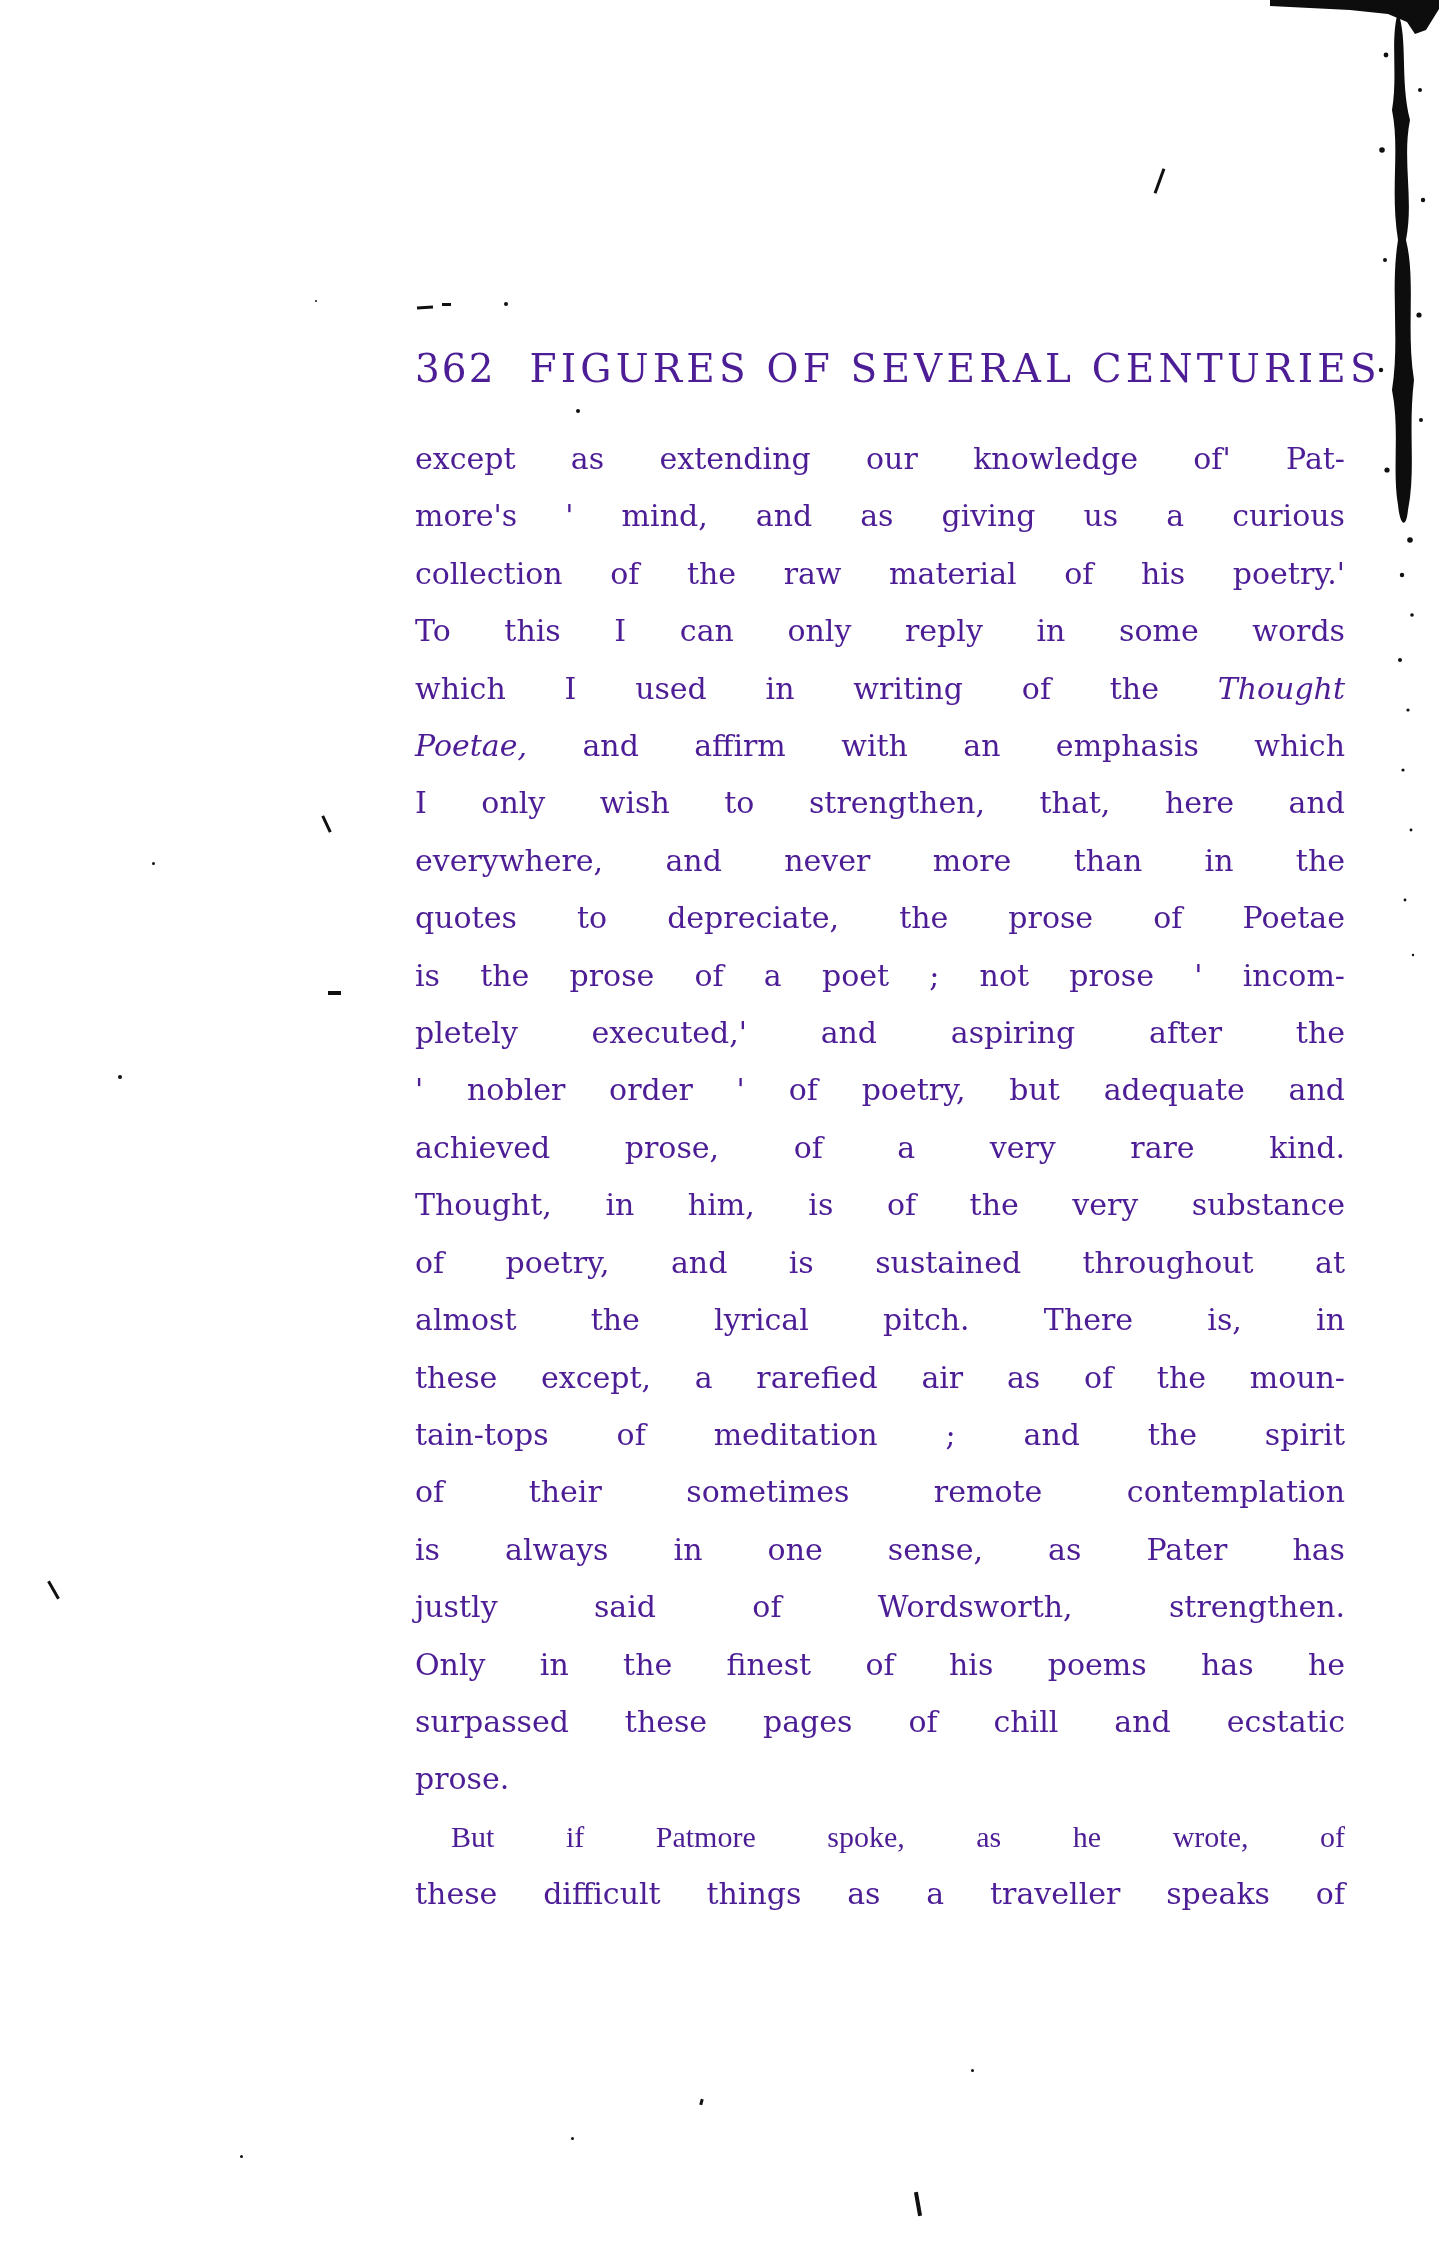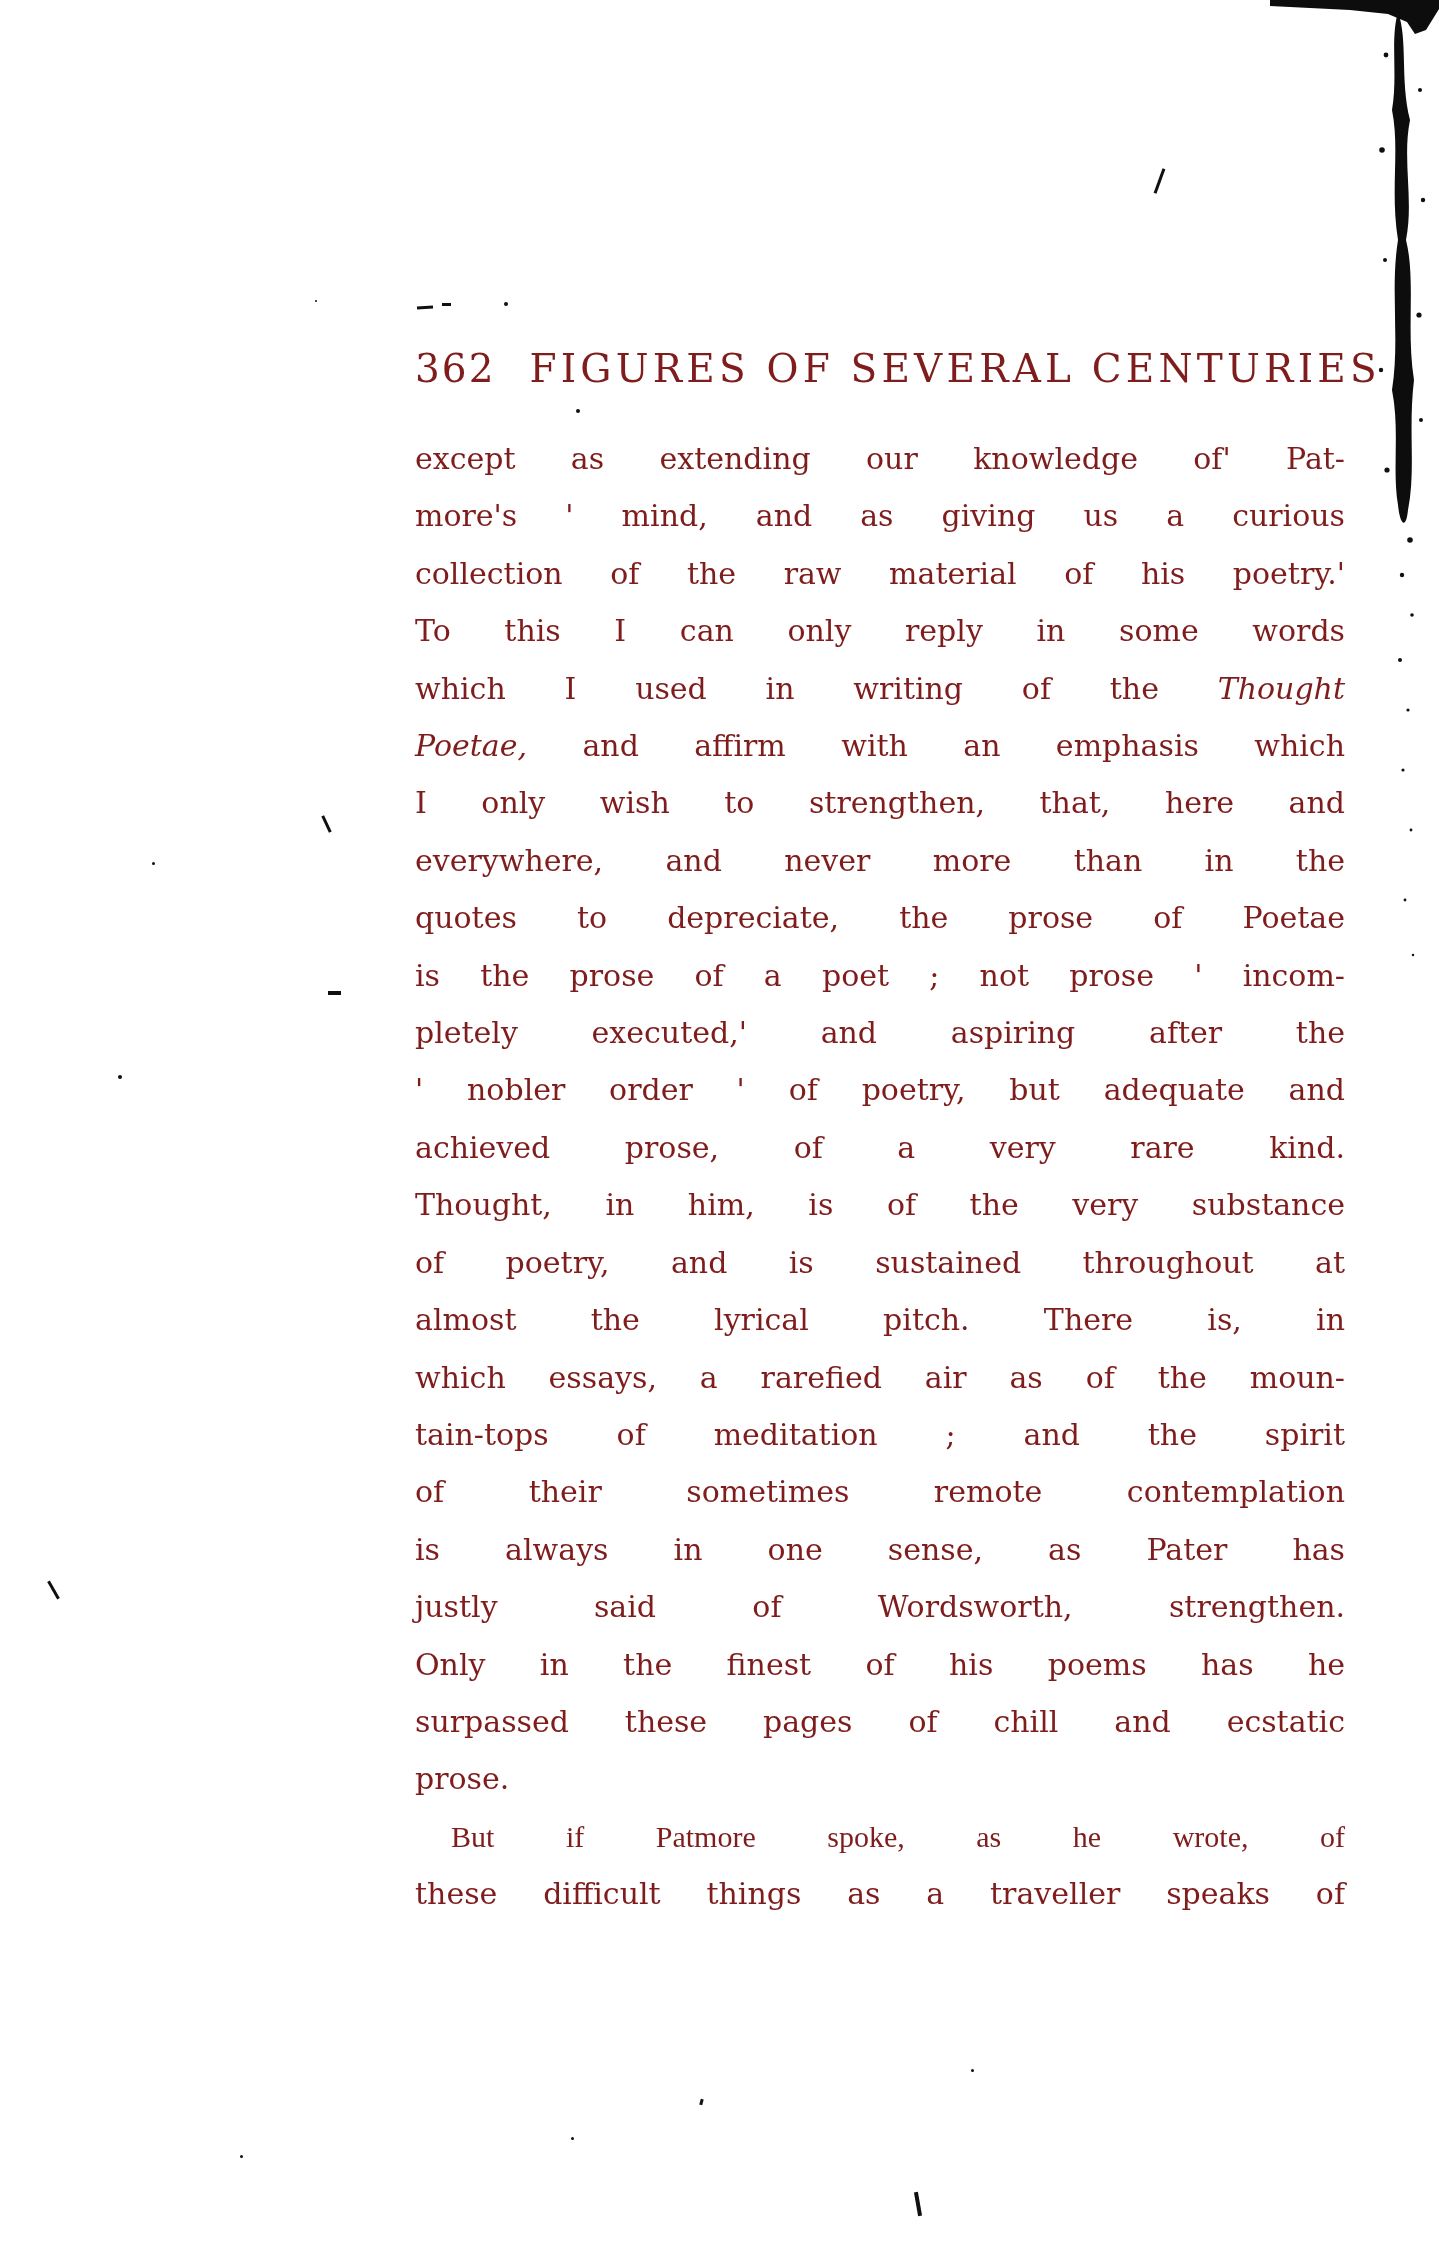--- a/index.html
+++ b/index.html
@@ -7,21 +7,21 @@
     padding: 0;
     background: #ffffff;
   }
   .page {
     position: relative;
     width: 1439px;
     height: 2267px;
     background: #ffffff;
     overflow: hidden;
     font-family: "DejaVu Serif", "Liberation Serif", serif;
-    color: #7f1d1d;
+    color: #4c1d95;
   }
   .page-header {
     position: absolute;
     left: 415px;
     top: 348px;
     width: 930px;
     display: flex;
     align-items: baseline;
     font-size: 39px;
     line-height: 1.1;
@@ -91,21 +91,21 @@
       <div class="line"><span>I only wish to strengthen, that, here and</span></div>
       <div class="line"><span>everywhere, and never more than in the</span></div>
       <div class="line"><span>quotes to depreciate, the prose of Poetae</span></div>
       <div class="line"><span>is the prose of a poet ; not prose ' incom-</span></div>
       <div class="line"><span>pletely executed,' and aspiring after the</span></div>
       <div class="line"><span>' nobler order ' of poetry, but adequate and</span></div>
       <div class="line"><span>achieved prose, of a very rare kind.</span></div>
       <div class="line"><span>Thought, in him, is of the very substance</span></div>
       <div class="line"><span>of poetry, and is sustained throughout at</span></div>
       <div class="line"><span>almost the lyrical pitch. There is, in</span></div>
-      <div class="line"><span>which essays, a rarefied air as of the moun-</span></div>
+      <div class="line"><span>these except, a rarefied air as of the moun-</span></div>
       <div class="line"><span>tain-tops of meditation ; and the spirit</span></div>
       <div class="line"><span>of their sometimes remote contemplation</span></div>
       <div class="line"><span>is always in one sense, as Pater has</span></div>
       <div class="line"><span>justly said of Wordsworth, strengthen.</span></div>
       <div class="line"><span>Only in the finest of his poems has he</span></div>
       <div class="line"><span>surpassed these pages of chill and ecstatic</span></div>
       <div class="line no-justify"><span>prose.</span></div>
       <div class="line indent"><span>But if Patmore spoke, as he wrote, of</span></div>
       <div class="line"><span>these difficult things as a traveller speaks of</span></div>
     </div>

